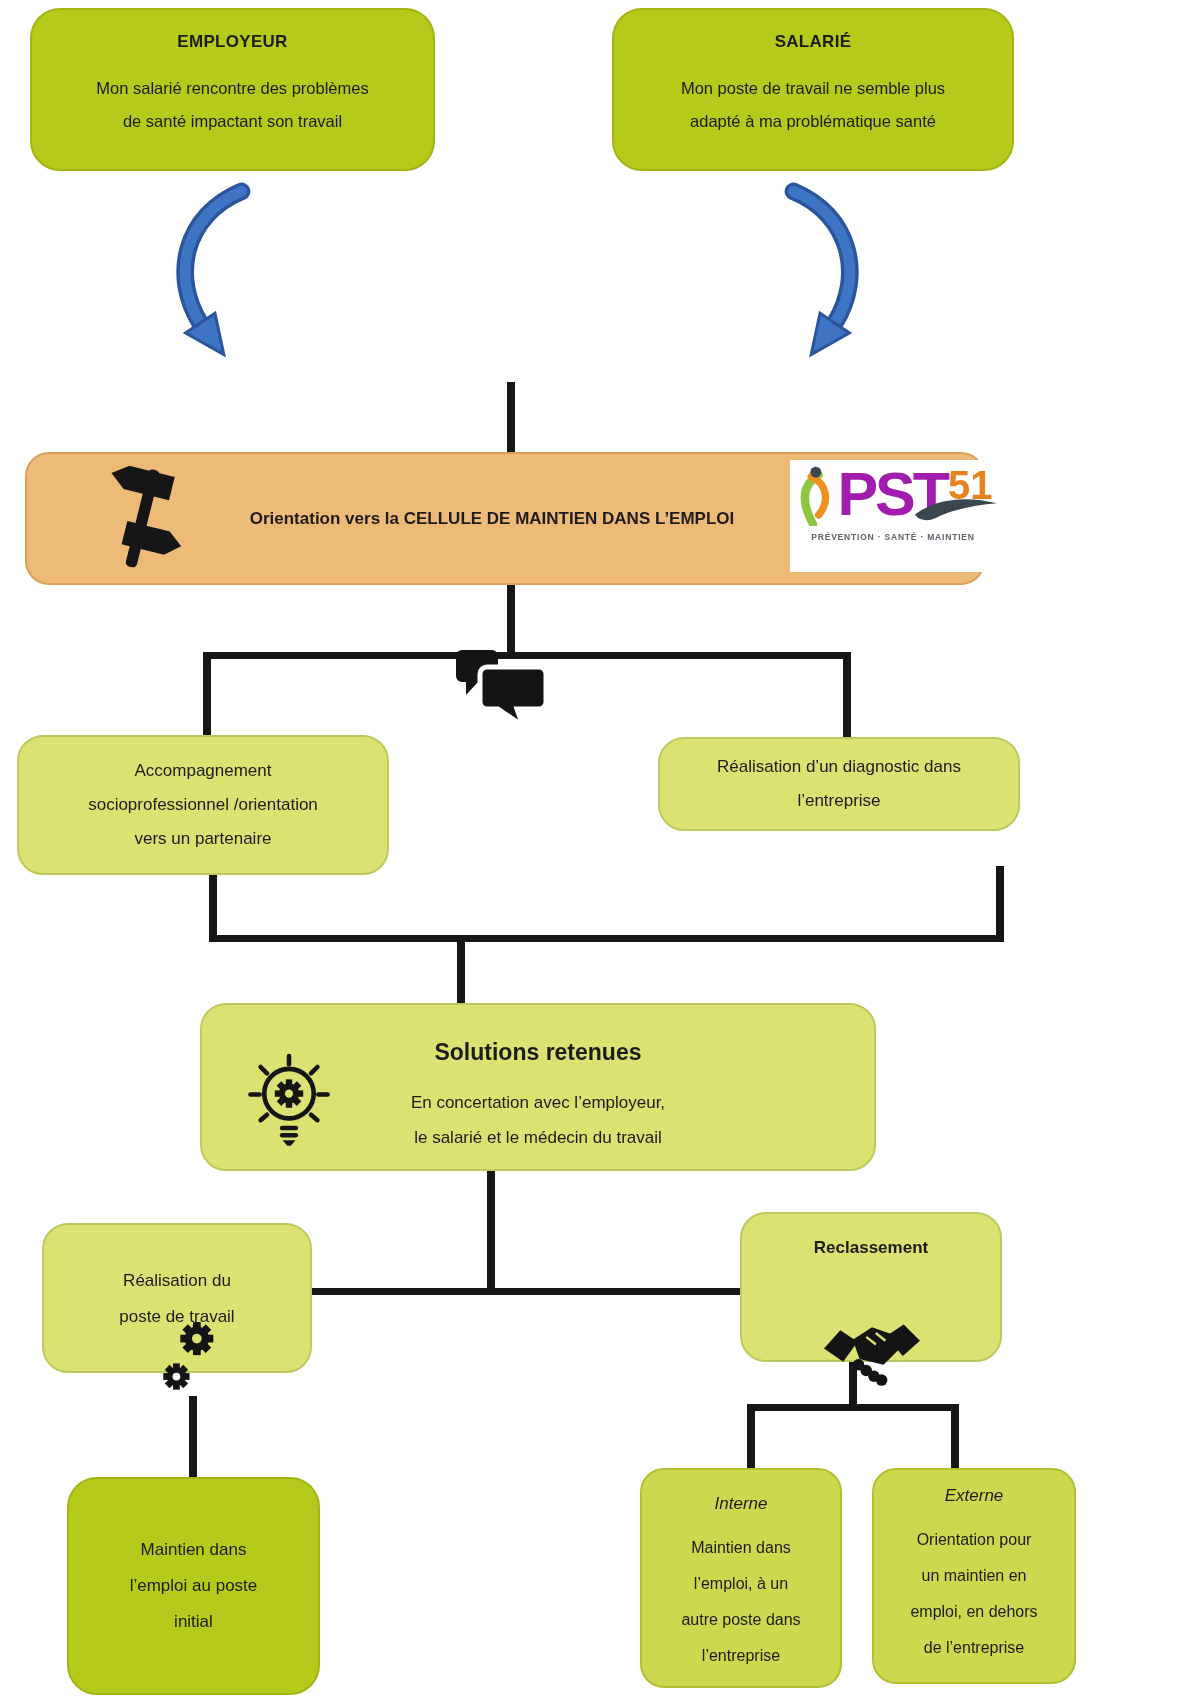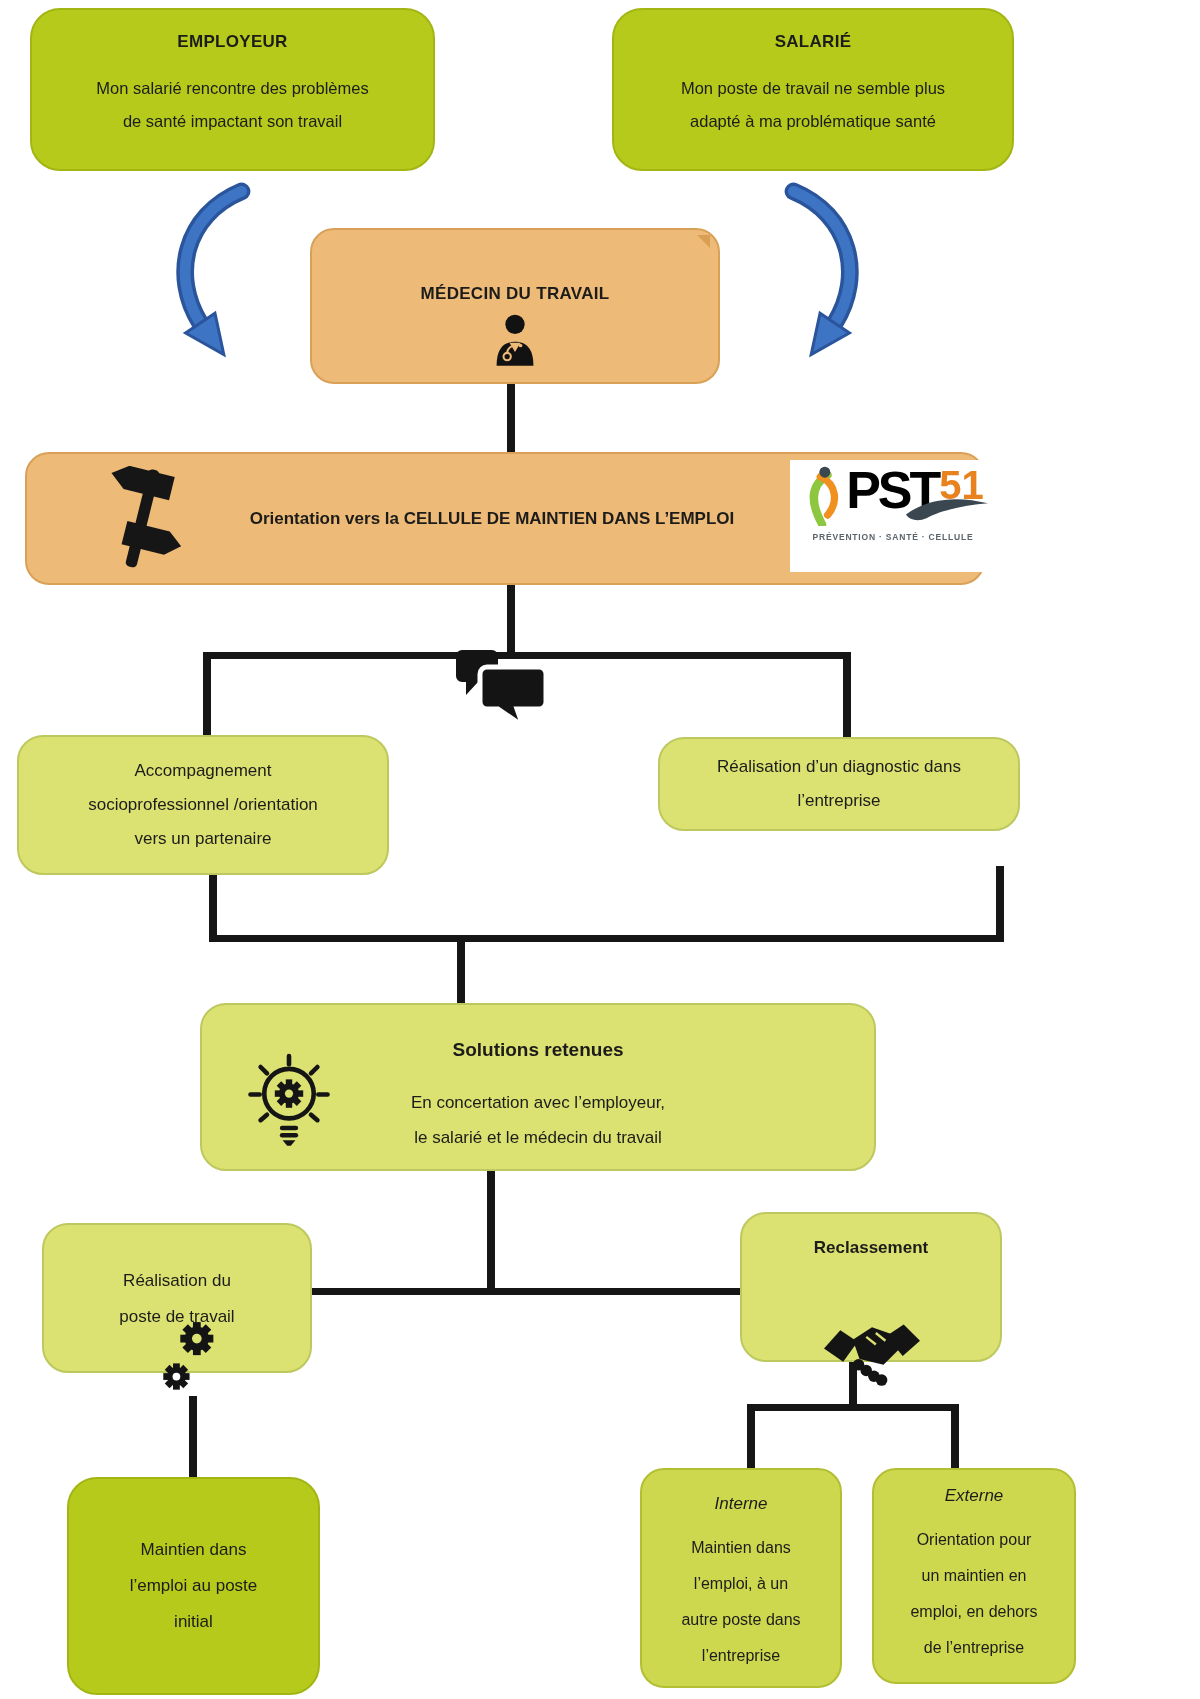--- a/index.html
+++ b/index.html
@@ -24,28 +24,28 @@
   .line{position:absolute;background:#161616;z-index:1;}
   .icon{position:absolute;z-index:5;}
   .it{font-style:italic;font-weight:400;}
   
   #banner-label{position:absolute;left:185px;top:0;width:560px;height:100%;
     display:flex;align-items:center;justify-content:center;font-weight:700;font-size:17px;
     white-space:nowrap;}
   #logo{position:absolute;left:763px;top:6px;width:206px;height:112px;background:#ffffff;
     display:flex;flex-direction:column;align-items:center;z-index:6;}
   #logo-row{display:flex;align-items:flex-start;margin-top:4px;position:relative;}
-  #logo-pst{font-size:52px;font-weight:800;color:#000000;letter-spacing:-3px;line-height:1;margin-left:2px;}
+  #logo-pst{font-size:61px;font-weight:800;color:#a21caf;letter-spacing:-3px;line-height:1;margin-left:2px;}
   #logo-51{font-size:40px;font-weight:800;color:#e8821f;line-height:1;margin-left:1px;margin-top:1px;}
   #logo-swoosh{position:absolute;right:-6px;top:30px;width:86px;height:28px;}
   #logo-tagline{font-size:8.5px;color:#5b636b;letter-spacing:.8px;margin-top:6px;font-weight:700;white-space:nowrap;}
   .fold{position:absolute;right:8px;top:5px;width:0;height:0;
     border-left:13px solid transparent;border-top:13px solid #d99f54;z-index:3;}
   
-  #solutions-title{position:absolute;left:0;top:34px;width:100%;font-weight:700;font-size:19px;}
+  #solutions-title{position:absolute;left:0;top:34px;width:100%;font-weight:700;font-size:23px;}
   #solutions-body{position:absolute;left:0;top:80px;width:100%;font-size:17px;}
   #solutions-body .ln{line-height:35px;}
 </style>
 </head>
 <body>
 
 <div id="stage">
 
   <div class="line" style="left:507px;top:382px;width:8px;height:72px"></div>
   <div class="line" style="left:507px;top:585px;width:8px;height:70px"></div>
@@ -84,32 +84,20 @@
     <path d="M88,12 C30,36 16,98 46,146" stroke="#2a549b" stroke-width="18" fill="none" stroke-linecap="round"></path>
     <path d="M88,12 C30,36 16,98 46,146" stroke="#3e74c4" stroke-width="11" fill="none" stroke-linecap="round"></path>
     <polygon points="31,156 61,136 70,178" fill="#3e74c4" stroke="#2a549b" stroke-width="3"></polygon>
   </svg>
   <svg class="icon" style="left:762px;top:178px;width:118px;height:185px;transform:scaleX(-1)" viewBox="0 0 120 185">
     <path d="M88,12 C30,36 16,98 46,146" stroke="#2a549b" stroke-width="18" fill="none" stroke-linecap="round"></path>
     <path d="M88,12 C30,36 16,98 46,146" stroke="#3e74c4" stroke-width="11" fill="none" stroke-linecap="round"></path>
     <polygon points="31,156 61,136 70,178" fill="#3e74c4" stroke="#2a549b" stroke-width="3"></polygon>
   </svg>
 
-  <div class="box orange" style="left:310px;top:228px;width:410px;height:156px;padding-top:54px">
-    <div class="fold"></div>
-    <div class="bt">MÉDECIN DU TRAVAIL</div>
-    <svg style="margin-top:8px" width="46" height="56" viewBox="0 0 50 56">
-      <circle cx="25" cy="11" r="10.5" fill="#121212"></circle>
-      <path d="M5,56 C5,37 13,30 25,30 C37,30 45,37 45,56 Z" fill="#121212"></path>
-      <path d="M19,31 L25,41 L31,31 Z" fill="#eeba77"></path>
-      <circle cx="16.5" cy="46" r="4" fill="none" stroke="#eeba77" stroke-width="2.2"></circle>
-      <path d="M16.5,42 C16.5,37 21,35 23,34" stroke="#eeba77" stroke-width="2.2" fill="none"></path>
-      <circle cx="31" cy="34" r="2" fill="#eeba77"></circle>
-    </svg>
-  </div>
 
   <div class="box orange" style="left:25px;top:452px;width:960px;height:133px">
     <svg class="icon" style="left:62px;top:12px;width:104px;height:104px" viewBox="0 0 100 100">
       <g fill="#161616" transform="rotate(14 50 50)">
         <rect x="46" y="2" width="11" height="96" rx="4"></rect>
         <path d="M12,15 L27,4 H72 V27 H27 Z"></path>
         <path d="M38,56 H80 L94,67 L80,79 H38 Z"></path>
       </g>
     </svg>
     <div id="banner-label">Orientation vers la CELLULE DE MAINTIEN DANS L’EMPLOI</div>
@@ -120,21 +108,21 @@
           <path d="M28,12 C8,24 10,44 22,66" stroke="#8dc63f" stroke-width="9" fill="none" stroke-linecap="round"></path>
           <path d="M20,14 C38,22 40,42 28,56" stroke="#f0901e" stroke-width="8" fill="none" stroke-linecap="round"></path>
           <circle cx="25" cy="9" r="6" fill="#3a4650"></circle>
         </svg>
         <span id="logo-pst">PST</span>
         <span id="logo-51">51</span>
         <svg id="logo-swoosh" viewBox="0 0 92 30">
           <path d="M2,22 C26,4 58,2 90,10 C64,12 38,18 24,26 C15,30 6,28 2,22 Z" fill="#3a4650"></path>
         </svg>
       </div>
-      <div id="logo-tagline">PRÉVENTION · SANTÉ · CELLULE</div>
+      <div id="logo-tagline">PRÉVENTION · SANTÉ · MAINTIEN</div>
     </div>
   </div>
 
   <svg class="icon" style="left:452px;top:648px;width:96px;height:90px" viewBox="0 0 96 90">
     <path d="M4,8 a6,6 0 0 1 6,-6 h30 a6,6 0 0 1 6,6 v20 a6,6 0 0 1 -6,6 h-14 l-12,13 v-13 h-4 a6,6 0 0 1 -6,-6 z" fill="#141414"></path>
     <path d="M28,26 a7,7 0 0 1 7,-7 h52 a7,7 0 0 1 7,7 v28 a7,7 0 0 1 -7,7 h-22 l6,17 -25,-17 h-11 a7,7 0 0 1 -7,-7 z" fill="#141414" stroke="#ffffff" stroke-width="5"></path>
   </svg>
 
   <div class="box green-light" style="left:17px;top:735px;width:372px;height:140px;justify-content:center">
     <div class="body2 lh34">

